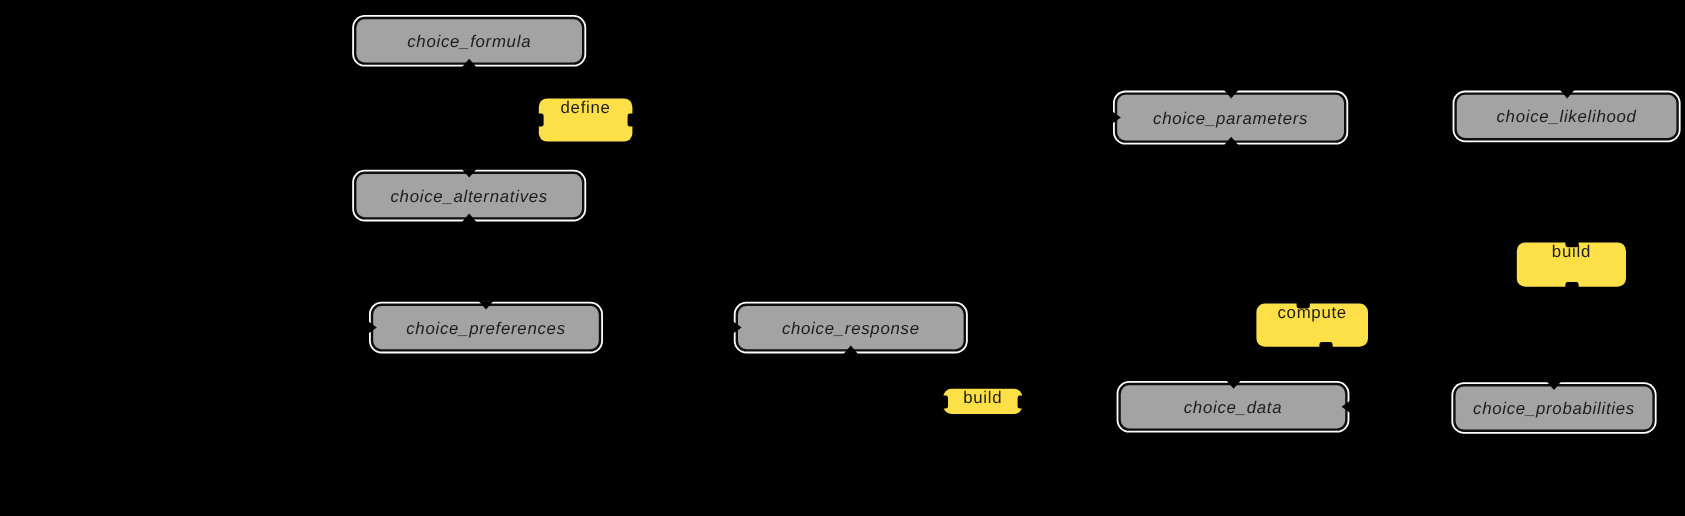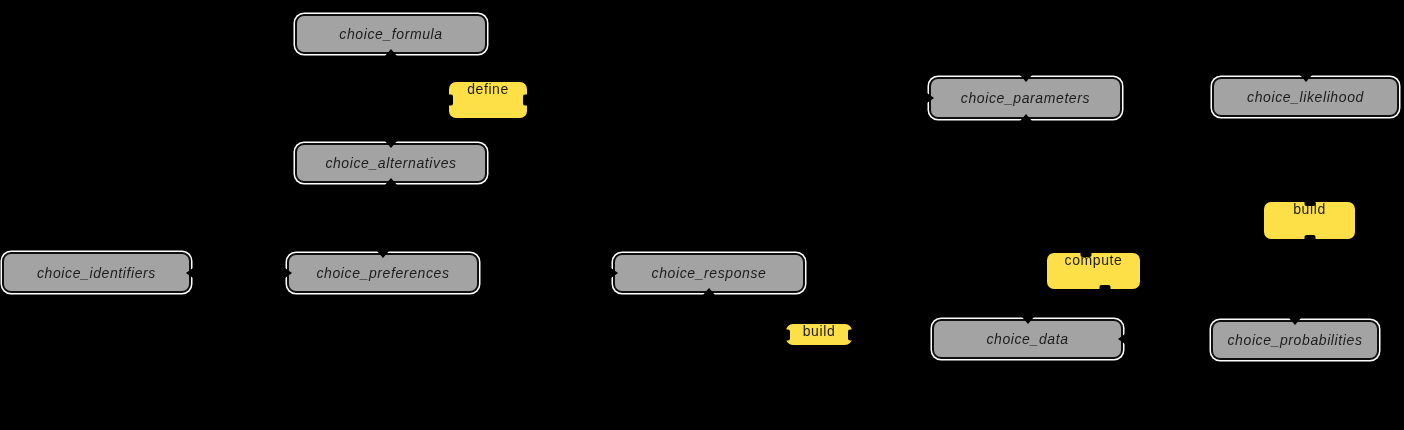--- a/index.html
+++ b/index.html
@@ -62,25 +62,21 @@
     </div>
     <div class="node" style="left: 1212px; top: 77px; width: 187px; height: 40px;">
       <span class="notch n-top" style="left: 50%;"></span>
       <span class="lbl">choice_likelihood</span>
     </div>
     <div class="node" style="left: 295px; top: 143px; width: 192px; height: 40px;">
       <span class="notch n-top" style="left: 50%;"></span>
       <span class="notch n-bottom" style="left: 50%;"></span>
       <span class="lbl">choice_alternatives</span>
     </div>
-    <div class="node" style="left: 2px; top: 252px; width: 189px; height: 41px;">
-      <span class="notch n-right" style="top: 50%;"></span>
-      <span class="lbl">choice_identifiers</span>
-    </div>
-    <div class="node" style="left: 287px; top: 253px; width: 192px; height: 40px;">
+    <div class="node" style="left: 309px; top: 253px; width: 192px; height: 40px;">
       <span class="notch n-top" style="left: 50%;"></span>
       <span class="notch n-left" style="top: 50%;"></span>
       <span class="lbl">choice_preferences</span>
     </div>
     <div class="node" style="left: 613px; top: 253px; width: 192px; height: 40px;">
       <span class="notch n-left" style="top: 50%;"></span>
       <span class="notch n-bottom" style="left: 50%;"></span>
       <span class="lbl">choice_response</span>
     </div>
     <div class="node" style="left: 932px; top: 319px; width: 191px; height: 40px; align-items: center;">

